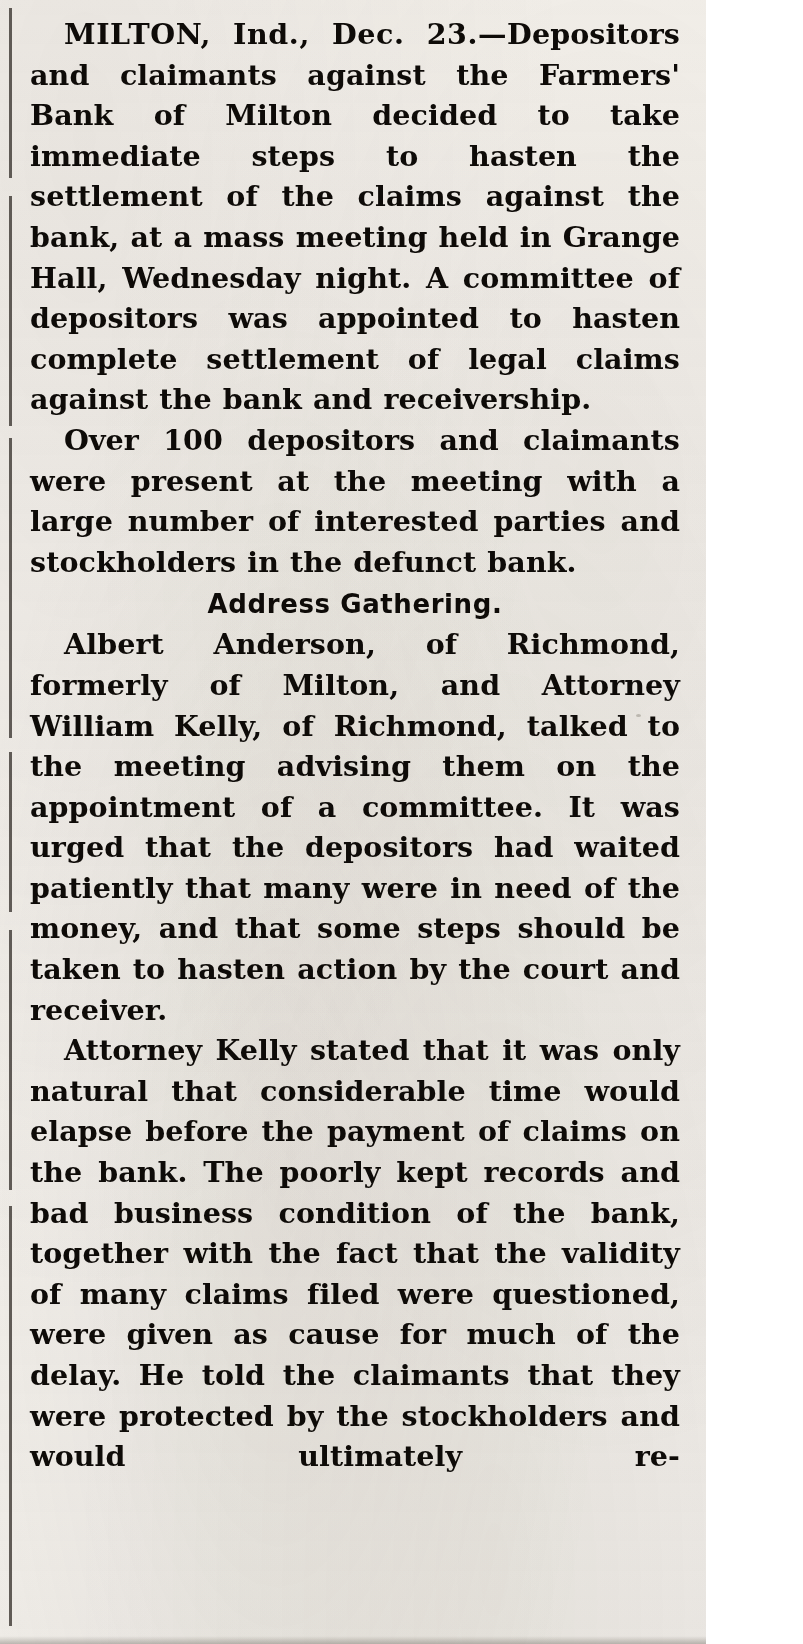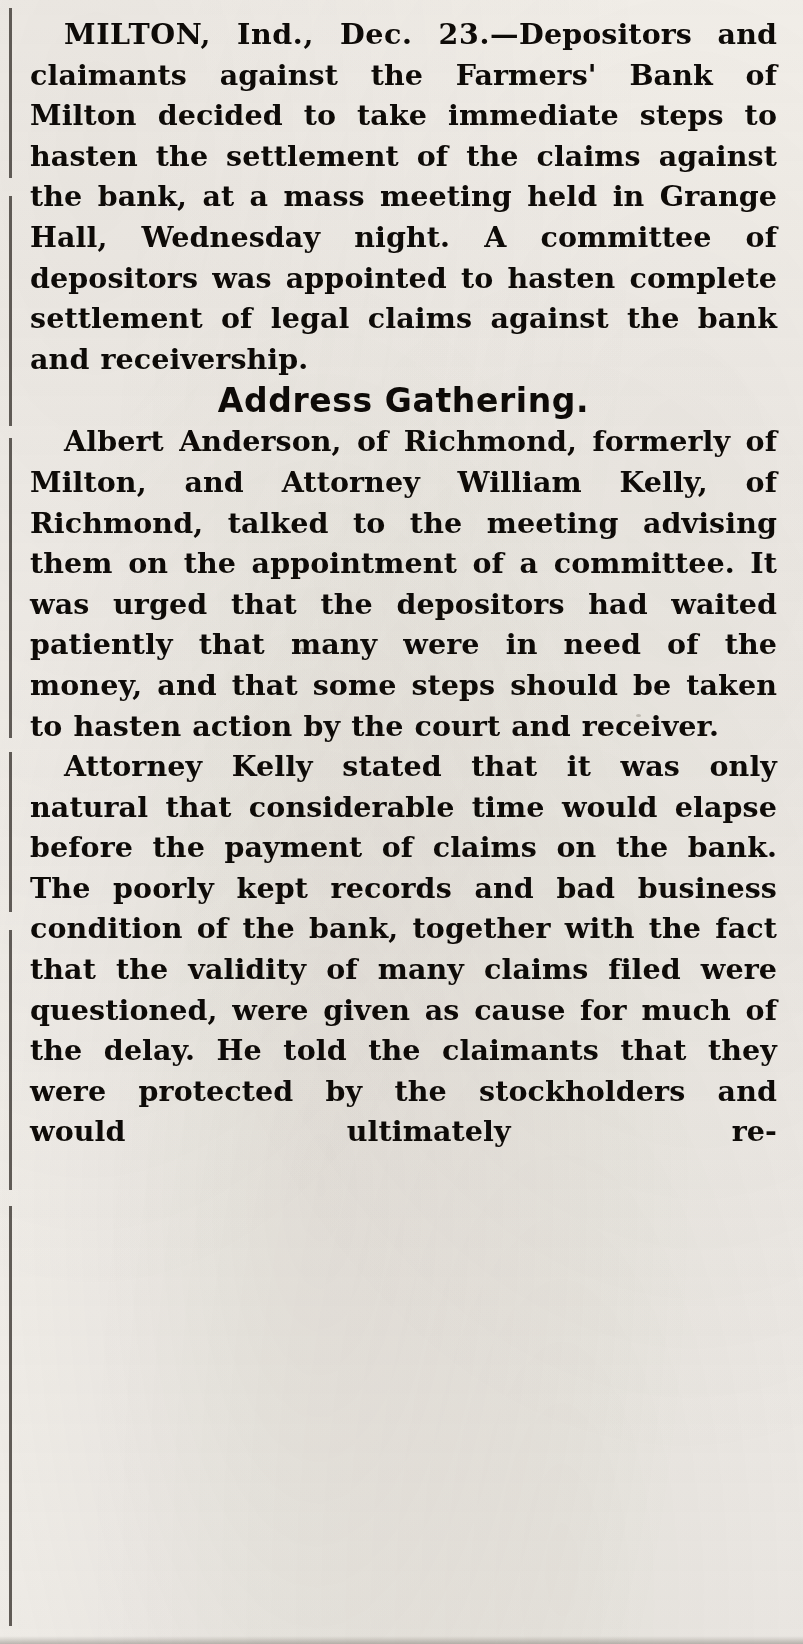--- a/index.html
+++ b/index.html
@@ -8,21 +8,21 @@
     background: #ffffff;
   }
   body {
     width: 803px;
     height: 1644px;
     overflow: hidden;
     font-family: "Liberation Serif", serif;
   }
   .scan {
     position: relative;
-    width: 803px;
+    width: 706px;
     height: 1644px;
     background: #f4f1ec;
     box-sizing: border-box;
     padding: 14px 26px 10px 30px;
     filter: contrast(1.02);
   }
   
   .scan::before {
     content: "";
     position: absolute;
@@ -68,21 +68,21 @@
   .lead {
     font-family: "DejaVu Serif", serif;
     font-weight: 700;
     letter-spacing: 0.6px;
   }
   h2.subhead {
     margin: 2px 0 0 0;
     text-align: center;
     font-family: "DejaVu Sans", sans-serif;
     font-weight: 700;
-    font-size: 33px;
+    font-size: 26px;
     line-height: 40px;
     letter-spacing: 0.6px;
     color: #100d0a;
   }
   .bottom-cut {
     position: absolute;
     left: 0; right: 0; bottom: 0;
     height: 8px;
     background: linear-gradient(180deg, rgba(255,255,255,0), rgba(90,84,76,0.35));
     z-index: 3;
@@ -111,20 +111,21 @@
   <div class="speck" style="left:636px;top:714px;width:5px;height:3px;"></div>
   <div class="speck" style="left:120px;top:1138px;width:3px;height:3px;"></div>
 
   <div class="article">
 
     <p class="para">
       <span class="lead">MILTON, Ind., Dec. 23.—</span><span>Depositors and claimants against the Farmers' Bank of Milton decided to take immediate steps to hasten the settlement of the claims against the bank, at a mass meeting held in Grange Hall, Wednesday night. A committee of depositors was appointed to hasten complete settlement of legal claims against the bank and receivership.</span>
     </p>
 
 
+    <p class="para">Over 100 depositors and claimants were present at the meeting with a large number of interested parties and stockholders in the defunct bank.</p>
 
     <h2 class="subhead">Address Gathering.</h2>
 
     <p class="para">Albert Anderson, of Richmond, formerly of Milton, and Attorney William Kelly, of Richmond, talked to the meeting advising them on the appointment of a committee. It was urged that the depositors had waited patiently that many were in need of the money, and that some steps should be taken to hasten action by the court and receiver.</p>
 
     <p class="para last-justify">Attorney Kelly stated that it was only natural that considerable time would elapse before the payment of claims on the bank. The poorly kept records and bad business condition of the bank, together with the fact that the validity of many claims filed were questioned, were given as cause for much of the delay. He told the claimants that they were protected by the stockholders and would ultimately re-</p>
 
   </div>
 
   <div class="bottom-cut"></div>

